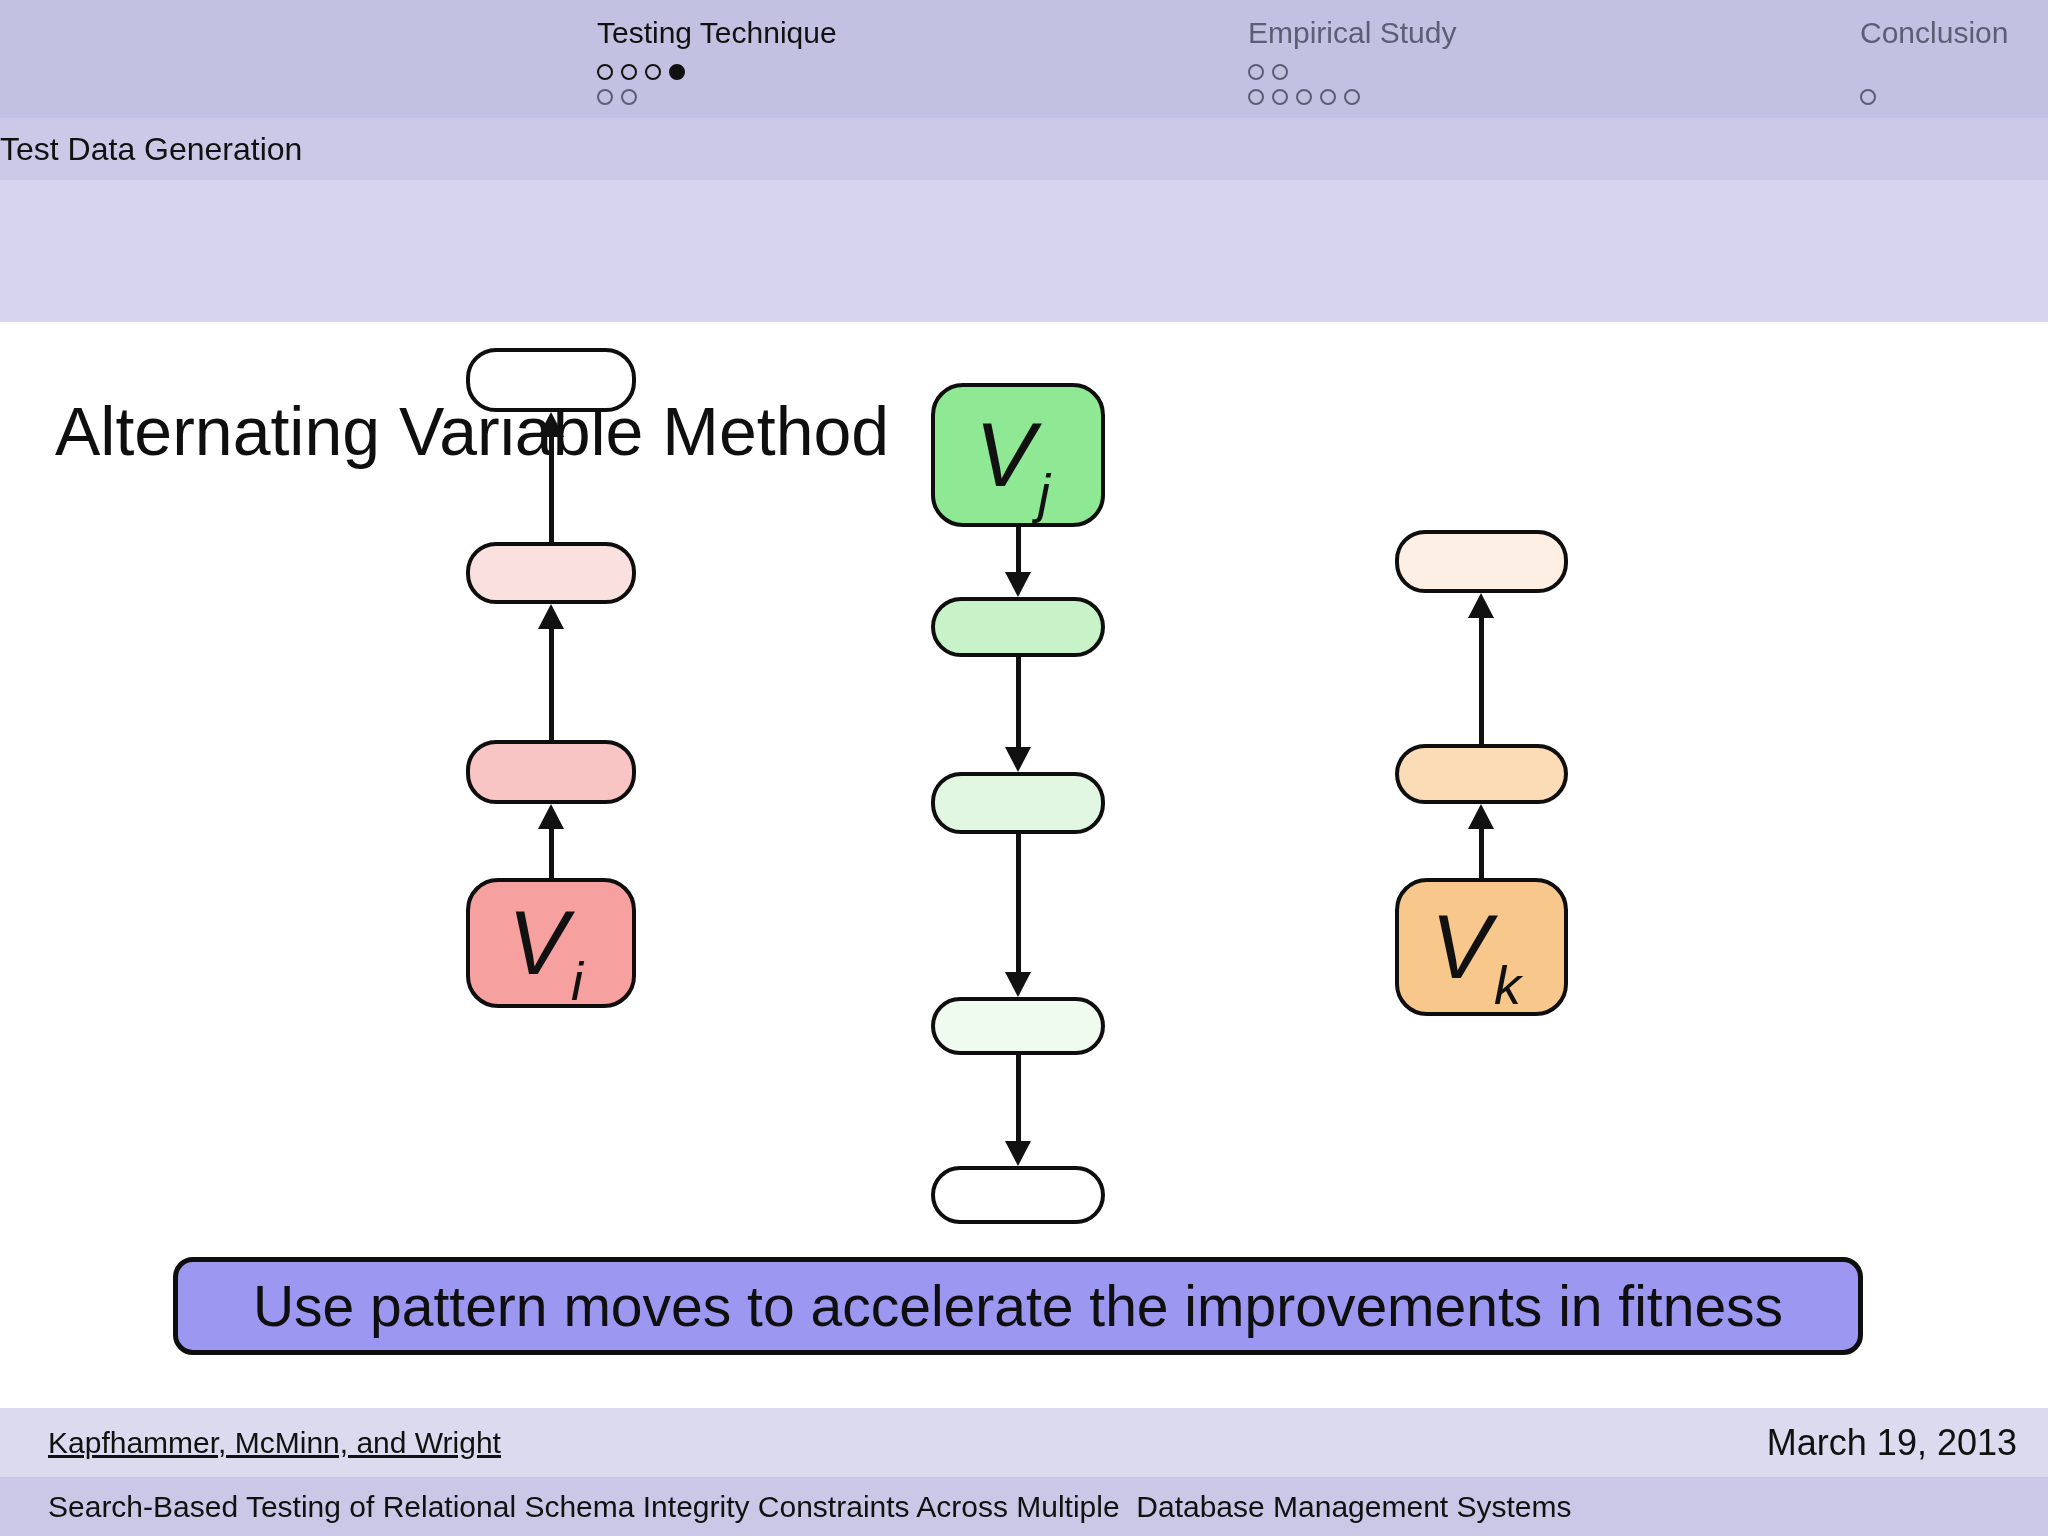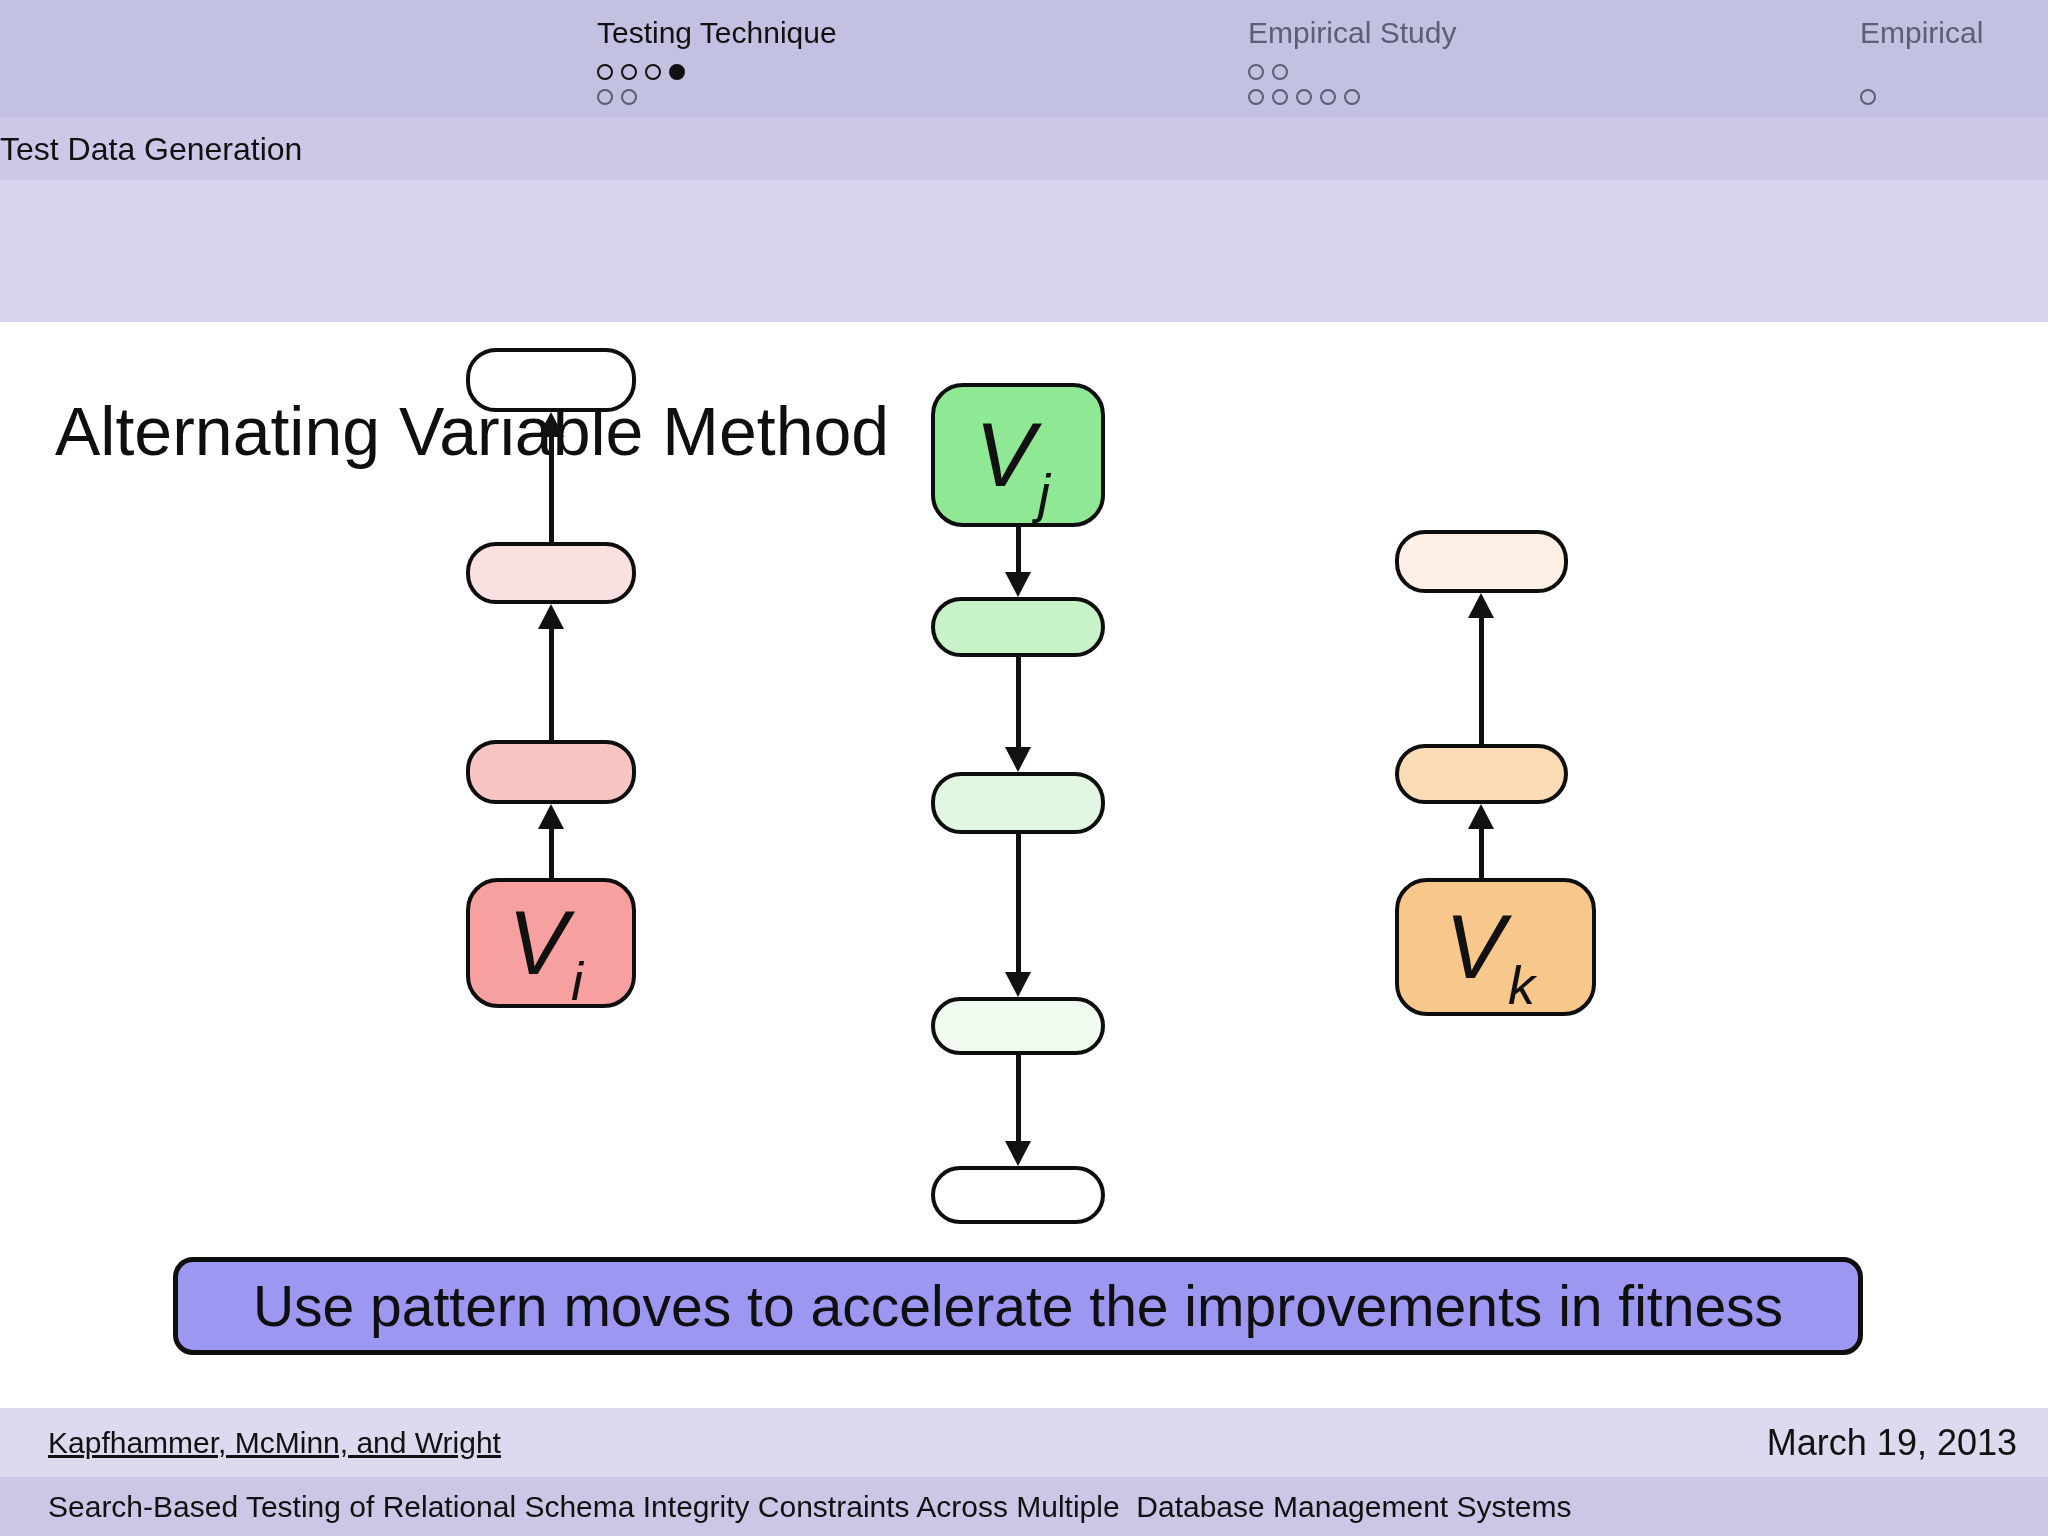--- a/index.html
+++ b/index.html
@@ -52,21 +52,21 @@
   .bx-l4 { left: 466px; top: 878px;  width: 170px; height: 130px; }
   
   .bx-m1 { left: 931px; top: 383px;  width: 174px; height: 144px; }
   .bx-m2 { left: 931px; top: 597px;  width: 174px; height: 60px; }
   .bx-m3 { left: 931px; top: 772px;  width: 174px; height: 62px; }
   .bx-m4 { left: 931px; top: 997px;  width: 174px; height: 58px; }
   .bx-m5 { left: 931px; top: 1166px; width: 174px; height: 58px; }
   
   .bx-r1 { left: 1395px; top: 530px; width: 173px; height: 63px; }
   .bx-r2 { left: 1395px; top: 744px; width: 173px; height: 60px; }
-  .bx-r3 { left: 1395px; top: 878px; width: 201px; height: 138px; }
+  .bx-r3 { left: 1395px; top: 878px; width: 173px; height: 138px; }
 
   
   .arrow { position: absolute; width: 30px; }
   .arrow .line { position: absolute; left: 12.5px; width: 5px; background: #111111; }
   .arrow.up .line { top: 22px; bottom: 0; }
   .arrow.down .line { top: 0; bottom: 22px; }
   .arrow .head { position: absolute; left: 2px; width: 0; height: 0;
                  border-left: 13px solid transparent; border-right: 13px solid transparent; }
   .arrow.up .head { top: 0; border-bottom: 25px solid #111111; }
   .arrow.down .head { bottom: 0; border-top: 25px solid #111111; }
@@ -110,21 +110,21 @@
       <span class="dot-row dot-row-2"><span class="dot"></span><span class="dot"></span></span>
     </div>
 
     <div class="nav-sec nav-sec-3">
       <span class="nav-label">Empirical Study</span>
       <span class="dot-row dot-row-1"><span class="dot"></span><span class="dot"></span></span>
       <span class="dot-row dot-row-2"><span class="dot"></span><span class="dot"></span><span class="dot"></span><span class="dot"></span><span class="dot"></span></span>
     </div>
 
     <div class="nav-sec nav-sec-4">
-      <span class="nav-label">Empirical</span>
+      <span class="nav-label">Conclusion</span>
       <span class="dot-row dot-row-1"></span>
       <span class="dot-row dot-row-2"><span class="dot"></span></span>
     </div>
 
   </div>
 
   <div class="subsection-bar" style="background: rgb(203, 201, 231);">
     <span class="subsection-text">Test Data Generation</span>
   </div>
 

